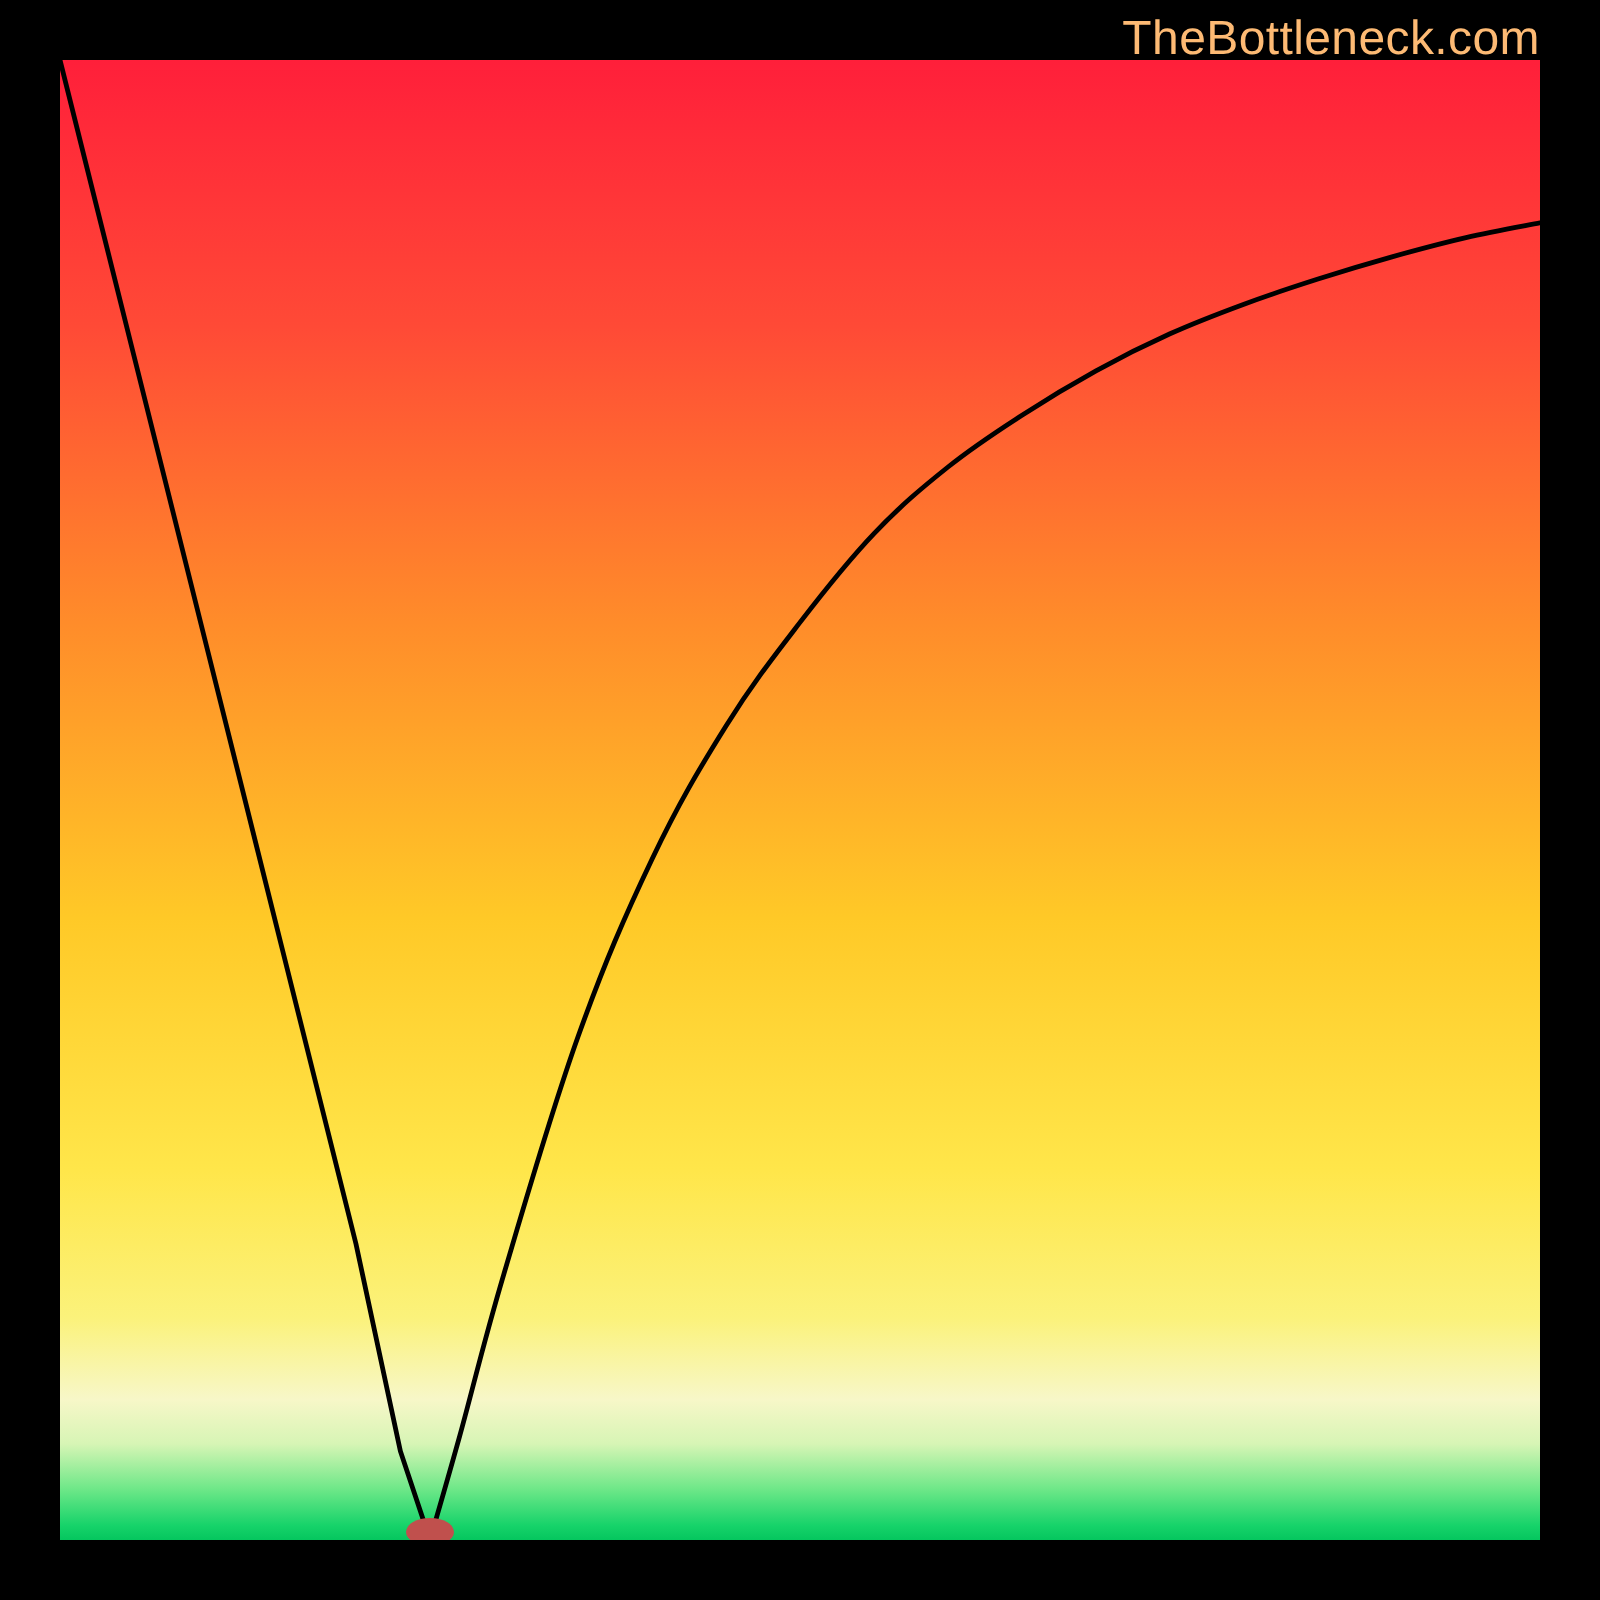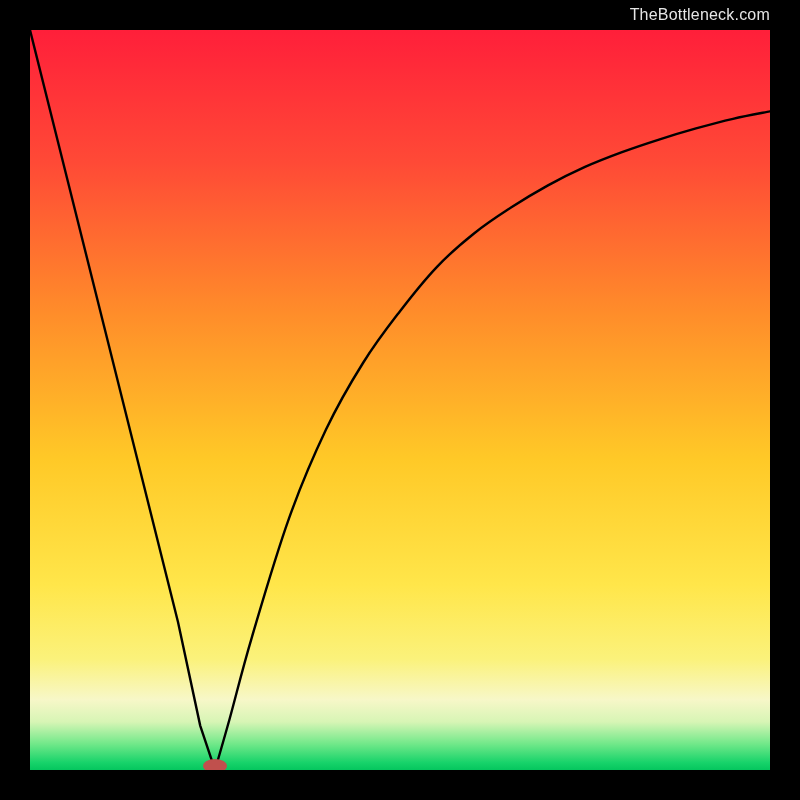--- a/index.html
+++ b/index.html
@@ -21,22 +21,22 @@
     left: 30px;
     top: 30px;
     width: 740px;
     height: 740px;
     overflow: hidden;
   }
   .credit {
     position: absolute;
     right: 30px;
     top: 6px;
-    color: #e5e5e5;
-    font-size: 16px;
+    color: #fdba74;
+    font-size: 24px;
     font-weight: 500;
     letter-spacing: 0.2px;
     user-select: none;
   }
   svg { display: block; }
 </style>
 </head>
 <body>
 
 <div class="frame">

